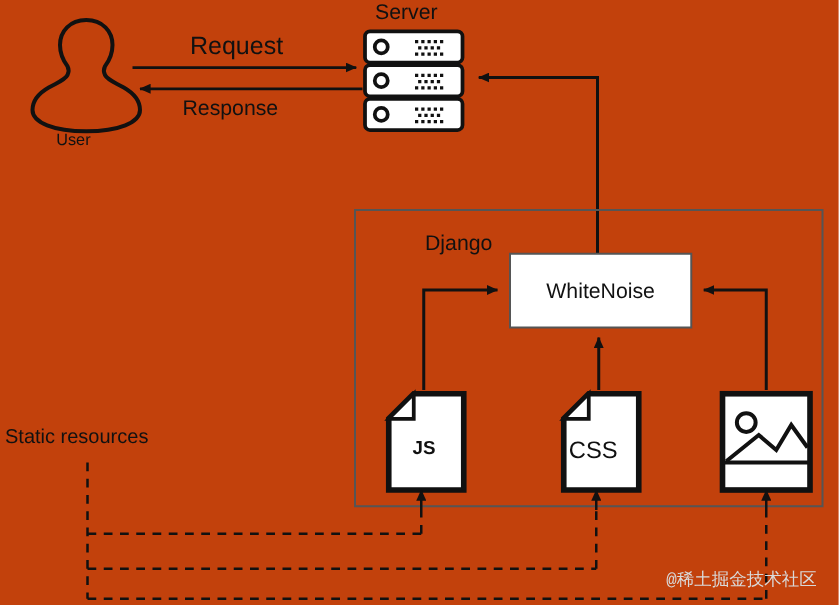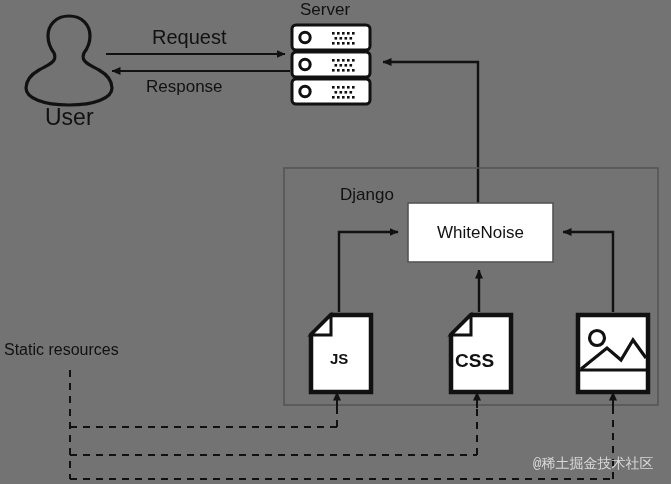--- a/index.html
+++ b/index.html
@@ -5,47 +5,47 @@
   html,body{margin:0;padding:0;background:#ffffff;}
   body{
     font-family:"Liberation Sans","DejaVu Sans",sans-serif;
     color:#000;
   }
   #stage{
     position:relative;
     width:671px;
     height:484px;
     overflow:hidden;
-    background:#737373;
+    background:#c2410c;
   }
   svg#diagram{
     position:absolute;
     left:0; top:0;
     width:671px;
     height:484px;
   }
   .lbl{
     position:absolute;
     white-space:nowrap;
     color:#111;
     font-family:"Liberation Sans","DejaVu Sans",sans-serif;
   }
   #label-request{ left:152px; top:26px; font-size:20px; }
   #label-response{ left:146px; top:77px; font-size:17px; }
-  #label-user{ left:45px; top:104px; font-size:23px; }
+  #label-user{ left:45px; top:104px; font-size:13px; }
   #label-server{ left:300px; top:0px; font-size:17px; }
   #label-django{ left:300px; top:185px; font-size:17px;margin-left:40px; }
   #label-whitenoise{
     left:408px; top:203px; width:145px; height:59px;
     display:flex; align-items:center; justify-content:center;
     font-size:17px;
   }
   #label-static{ left:4px; top:341px; font-size:16px; }
   #label-js{ left:330px; top:350px; font-size:15px; font-weight:bold; letter-spacing:0px; }
-  #label-css{ left:455px; top:350px; font-size:19px; font-weight:bold; letter-spacing:0px; }
+  #label-css{ left:455px; top:350px; font-size:19px; font-weight:normal; letter-spacing:0px; }
   #watermark{
     left:533px; top:455px;
     font-size:14px;
     color:#d9d9d9;
     font-family:Liberation Mono, monospace;
   }
 </style>
 </head>
 <body>
 

